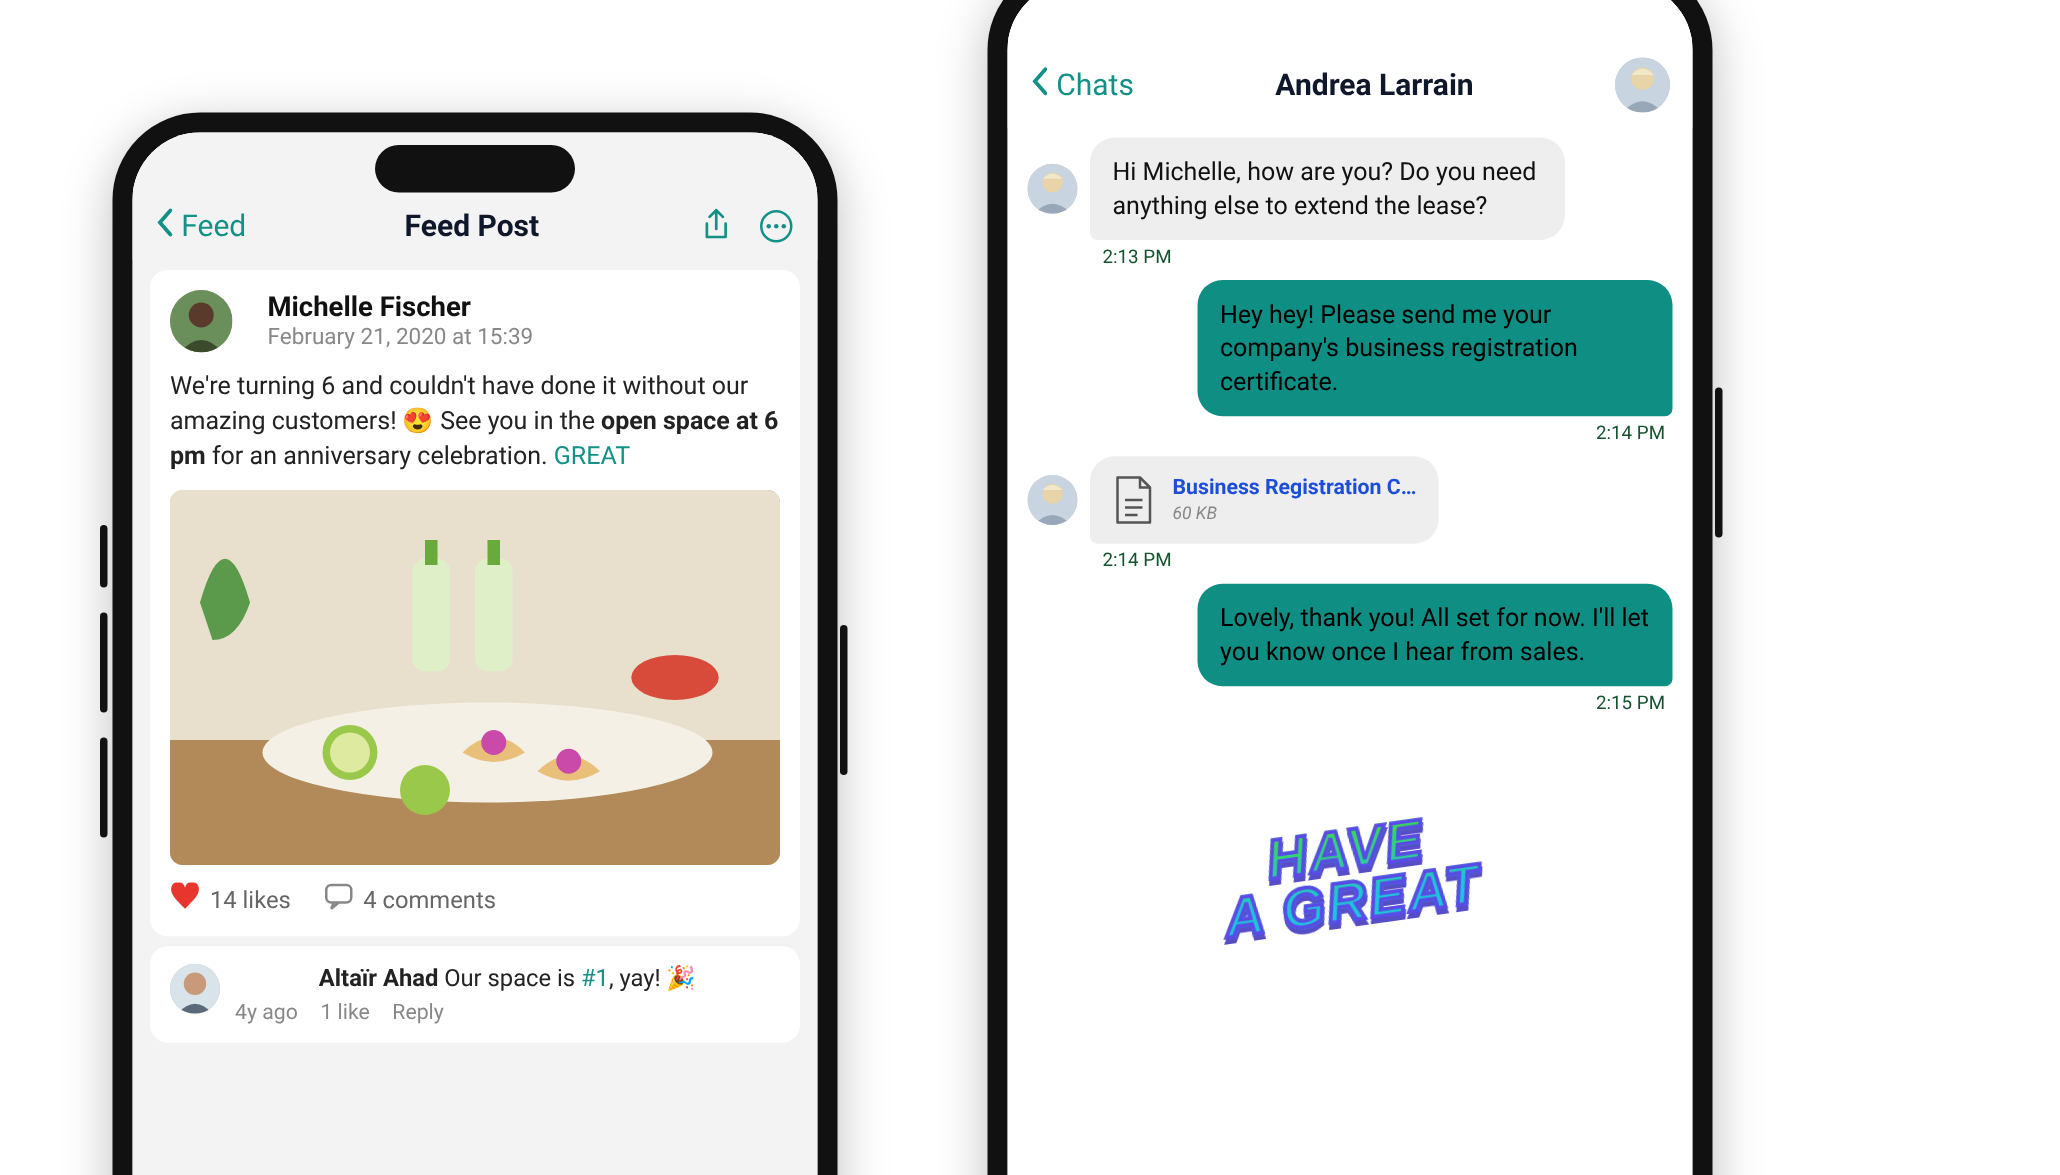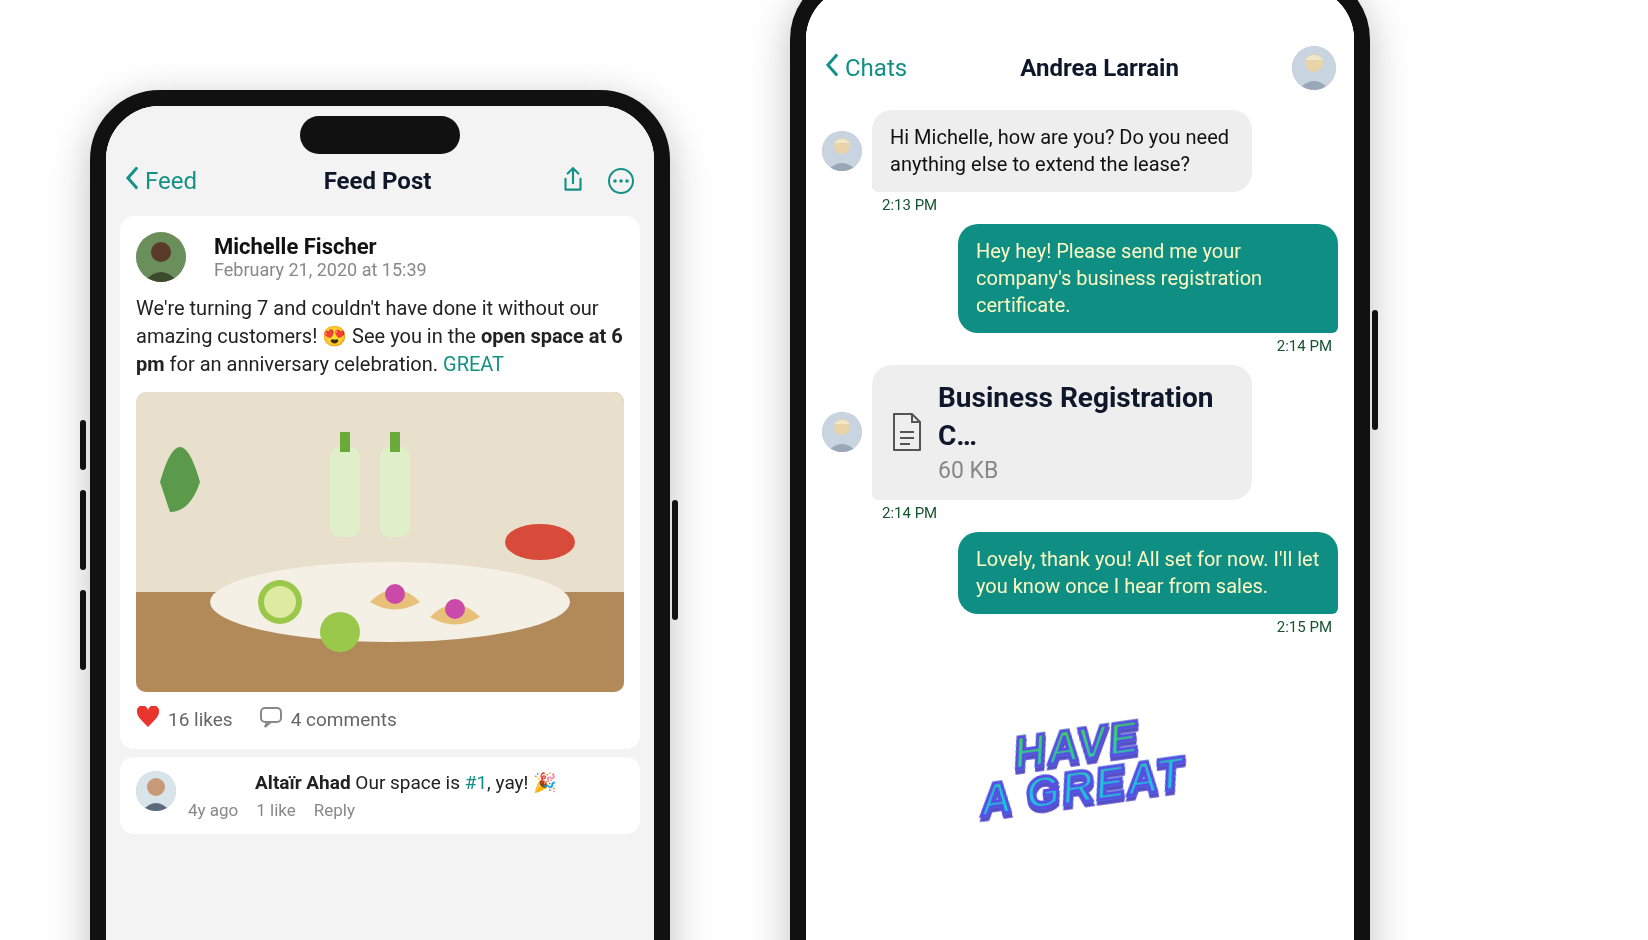--- a/index.html
+++ b/index.html
@@ -104,25 +104,25 @@
   .msg-row { display: flex; align-items: center; gap: 10px; margin-top: 8px; }
   .msg-row.right { justify-content: flex-end; }
   .bubble {
     padding: 14px 18px;
     border-radius: 20px;
     font-size: 20px;
     line-height: 1.35;
     max-width: 380px;
   }
   .bubble-in { background: #eeeeee; color: #111; border-bottom-left-radius: 6px; }
-  .bubble-out { background: #0f8e83; color: #fef9c3; border-bottom-right-radius: 6px; }
+  .bubble-out { background: #0f8e83; color: #000000; border-bottom-right-radius: 6px; }
   .bubble-file { display: flex; align-items: center; gap: 14px; }
   .file-ico { width: 34px; height: 40px; }
-  .file-name { font-weight: 700; font-size: 28px; color: #0f172a; }
-  .file-size { font-size: 23px; color: #888; }
+  .file-name { font-weight: 700; font-size: 17px; color: #1d4ed8; }
+  .file-size { font-size: 14px; color: #888; font-style: italic; }
   .ts { font-size: 15px; color: #14532d; margin: 4px 0 10px 60px; }
   .ts-right { text-align: right; margin: 4px 6px 10px 0; }
   .sticker {
     margin-top: 20px;
     height: 220px;
     display: flex;
     justify-content: center;
     align-items: center;
   }
   .sticker-text {
@@ -183,21 +183,21 @@
               <circle cx="25" cy="20" r="10" fill="#5a3a2a"></circle>
               <path d="M8 50 Q25 30 42 50" fill="#3a4a2a"></path>
             </svg>
         </div>
         <div>
           <div class="post-author">Michelle Fischer</div>
           <div class="post-date">February 21, 2020 at 15:39</div>
         </div>
       </div>
       <div class="post-body">
-        <span>We're turning 7 and couldn't have done it without our amazing customers! </span><span>😍</span><span> See you in the </span><strong>open space at 6 pm</strong><span> for an anniversary celebration. </span><span class="link">GREAT</span>
+        <span>We're turning 6 and couldn't have done it without our amazing customers! </span><span>😍</span><span> See you in the </span><strong>open space at 6 pm</strong><span> for an anniversary celebration. </span><span class="link">GREAT</span>
       </div>
       <div class="post-image">
         <svg width="100%" height="100%" viewBox="0 0 500 300" preserveAspectRatio="xMidYMid slice">
           <rect width="500" height="300" fill="#e8e0cc"></rect>
           <rect x="0" y="200" width="500" height="100" fill="#b28a5a"></rect>
           <path d="M30 90 Q50 20 70 90 Q60 120 40 120 Z" fill="#5a9a4a"></path>
           <ellipse cx="260" cy="210" rx="180" ry="40" fill="#f5f0e6"></ellipse>
           <circle cx="150" cy="210" r="22" fill="#9ac84a"></circle>
             <circle cx="150" cy="210" r="16" fill="#ddeaa0"></circle>
           <circle cx="210" cy="240" r="20" fill="#9ac84a"></circle>
@@ -212,21 +212,21 @@
             <rect x="260" y="40" width="10" height="20" fill="#6aaa3a"></rect>
         </svg>
       </div>
       <div class="post-actions">
         <div class="pa">
           <span class="heart">
             <svg width="24" height="22" viewBox="0 0 24 22">
                 <path d="M12 21 C5 14 1 10 1 6 a5 5 0 0 1 11 -2 a5 5 0 0 1 11 2 c0 4 -4 8 -11 15 Z" fill="#e8362f"></path>
               </svg>
           </span>
-          <span>16 likes</span>
+          <span>14 likes</span>
         </div>
         <div class="pa">
           <span>
             <svg width="24" height="22" viewBox="0 0 24 22">
                 <rect x="2" y="2" width="20" height="14" rx="4" stroke="#888" stroke-width="2" fill="none"></rect>
                 <path d="M8 16 l-2 5 l6 -5" stroke="#888" stroke-width="2" fill="none"></path>
               </svg>
           </span>
           <span>4 comments</span>
         </div>

